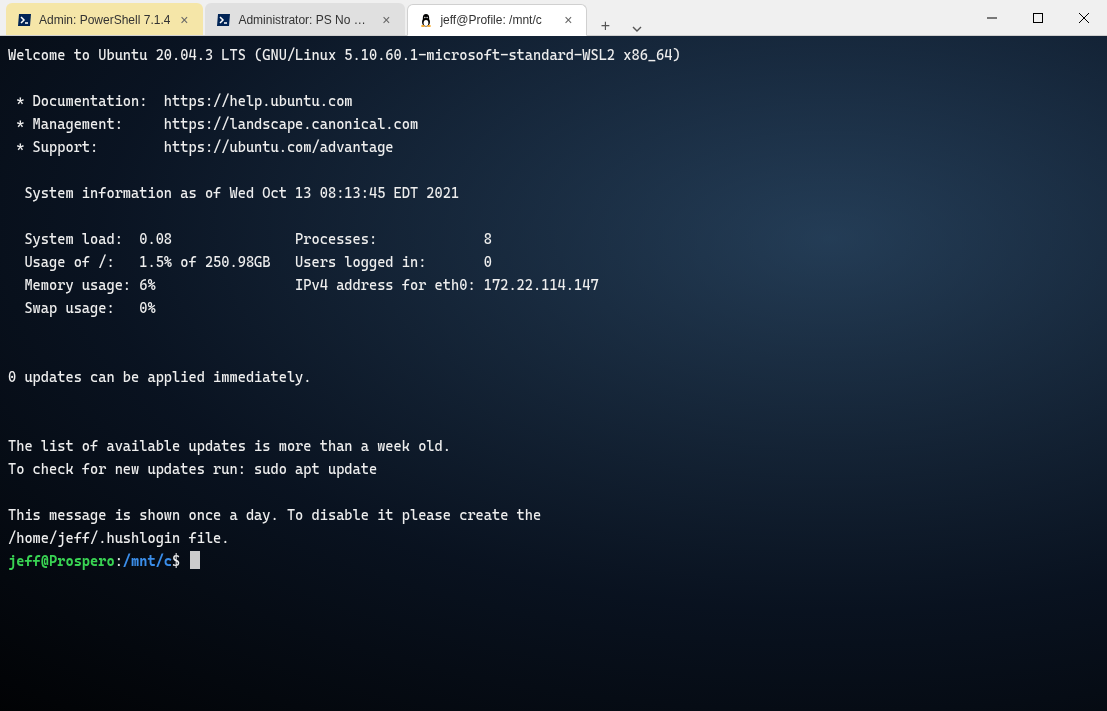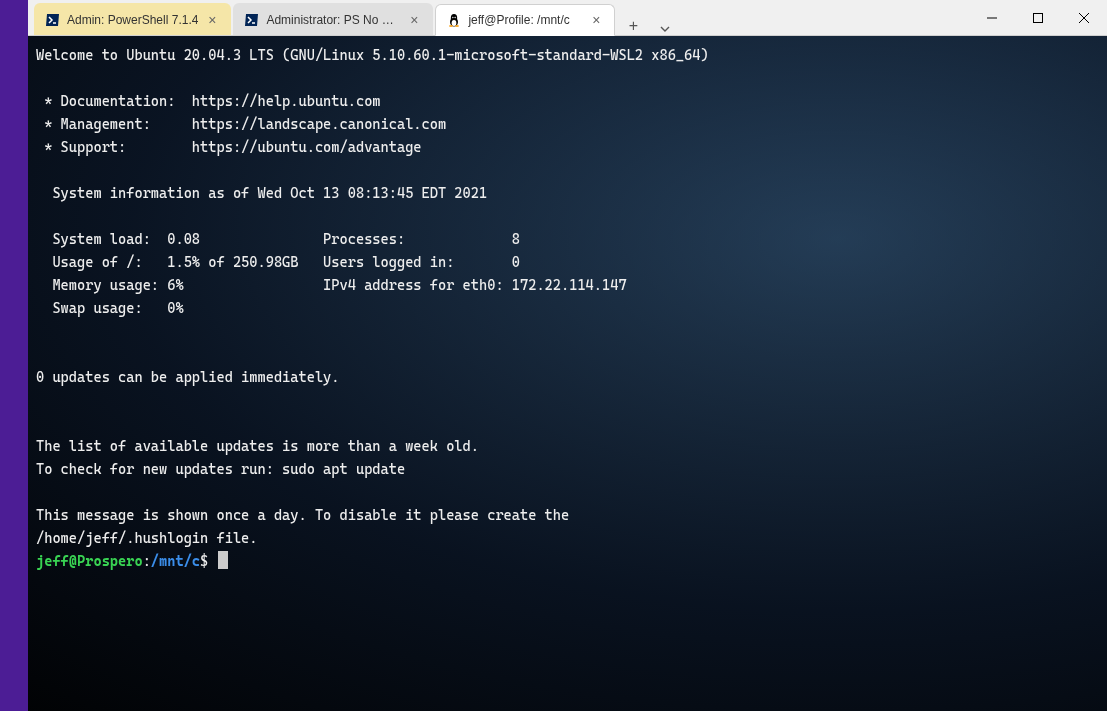--- a/index.html
+++ b/index.html
@@ -1,17 +1,17 @@
 <!DOCTYPE html>
 <html><head>
 <meta charset="utf-8">
 <style>
 * { margin: 0; padding: 0; box-sizing: border-box; }
 html, body { width: 1107px; height: 711px; font-family: "Segoe UI", sans-serif; overflow: hidden; }
-.window { width: 100%; height: 100%; display: flex; flex-direction: column; background: #4c1d95; padding-left: 28px; }
+.window { width: 100%; height: 100%; display: flex; flex-direction: column; background: #e5e5e5; }
 .titlebar { height: 36px; background: #f0f0f0; display: flex; align-items: stretch; border-bottom: 1px solid #d0d0d0; }
 .tabs { display: flex; align-items: flex-end; padding-left: 6px; flex: 1; }
 .tab { display: flex; align-items: center; height: 32px; padding: 0 10px; margin-right: 2px; border-radius: 6px 6px 0 0; min-width: 180px; max-width: 200px; font-size: 12px; color: #333; background: #e0e0e0; cursor: pointer; position: relative; border: 1px solid transparent; border-bottom: none; }
 .tab.active-yellow { background: #f5e6a8; }
 .tab.active-white { background: #fff; border: 1px solid #d0d0d0; border-bottom: 1px solid #fff; margin-bottom: -1px; }
 .tab .icon { width: 16px; height: 16px; margin-right: 6px; display: flex; align-items: center; justify-content: center; }
 .tab .label { flex: 1; white-space: nowrap; overflow: hidden; text-overflow: ellipsis; }
 .tab .close { width: 16px; height: 16px; display: flex; align-items: center; justify-content: center; font-size: 14px; color: #666; margin-left: 6px; border-radius: 3px; }
 .newtab { width: 32px; display: flex; align-items: center; justify-content: center; font-size: 16px; color: #555; cursor: pointer; }
 .dropdown { width: 32px; display: flex; align-items: center; justify-content: center; cursor: pointer; }

